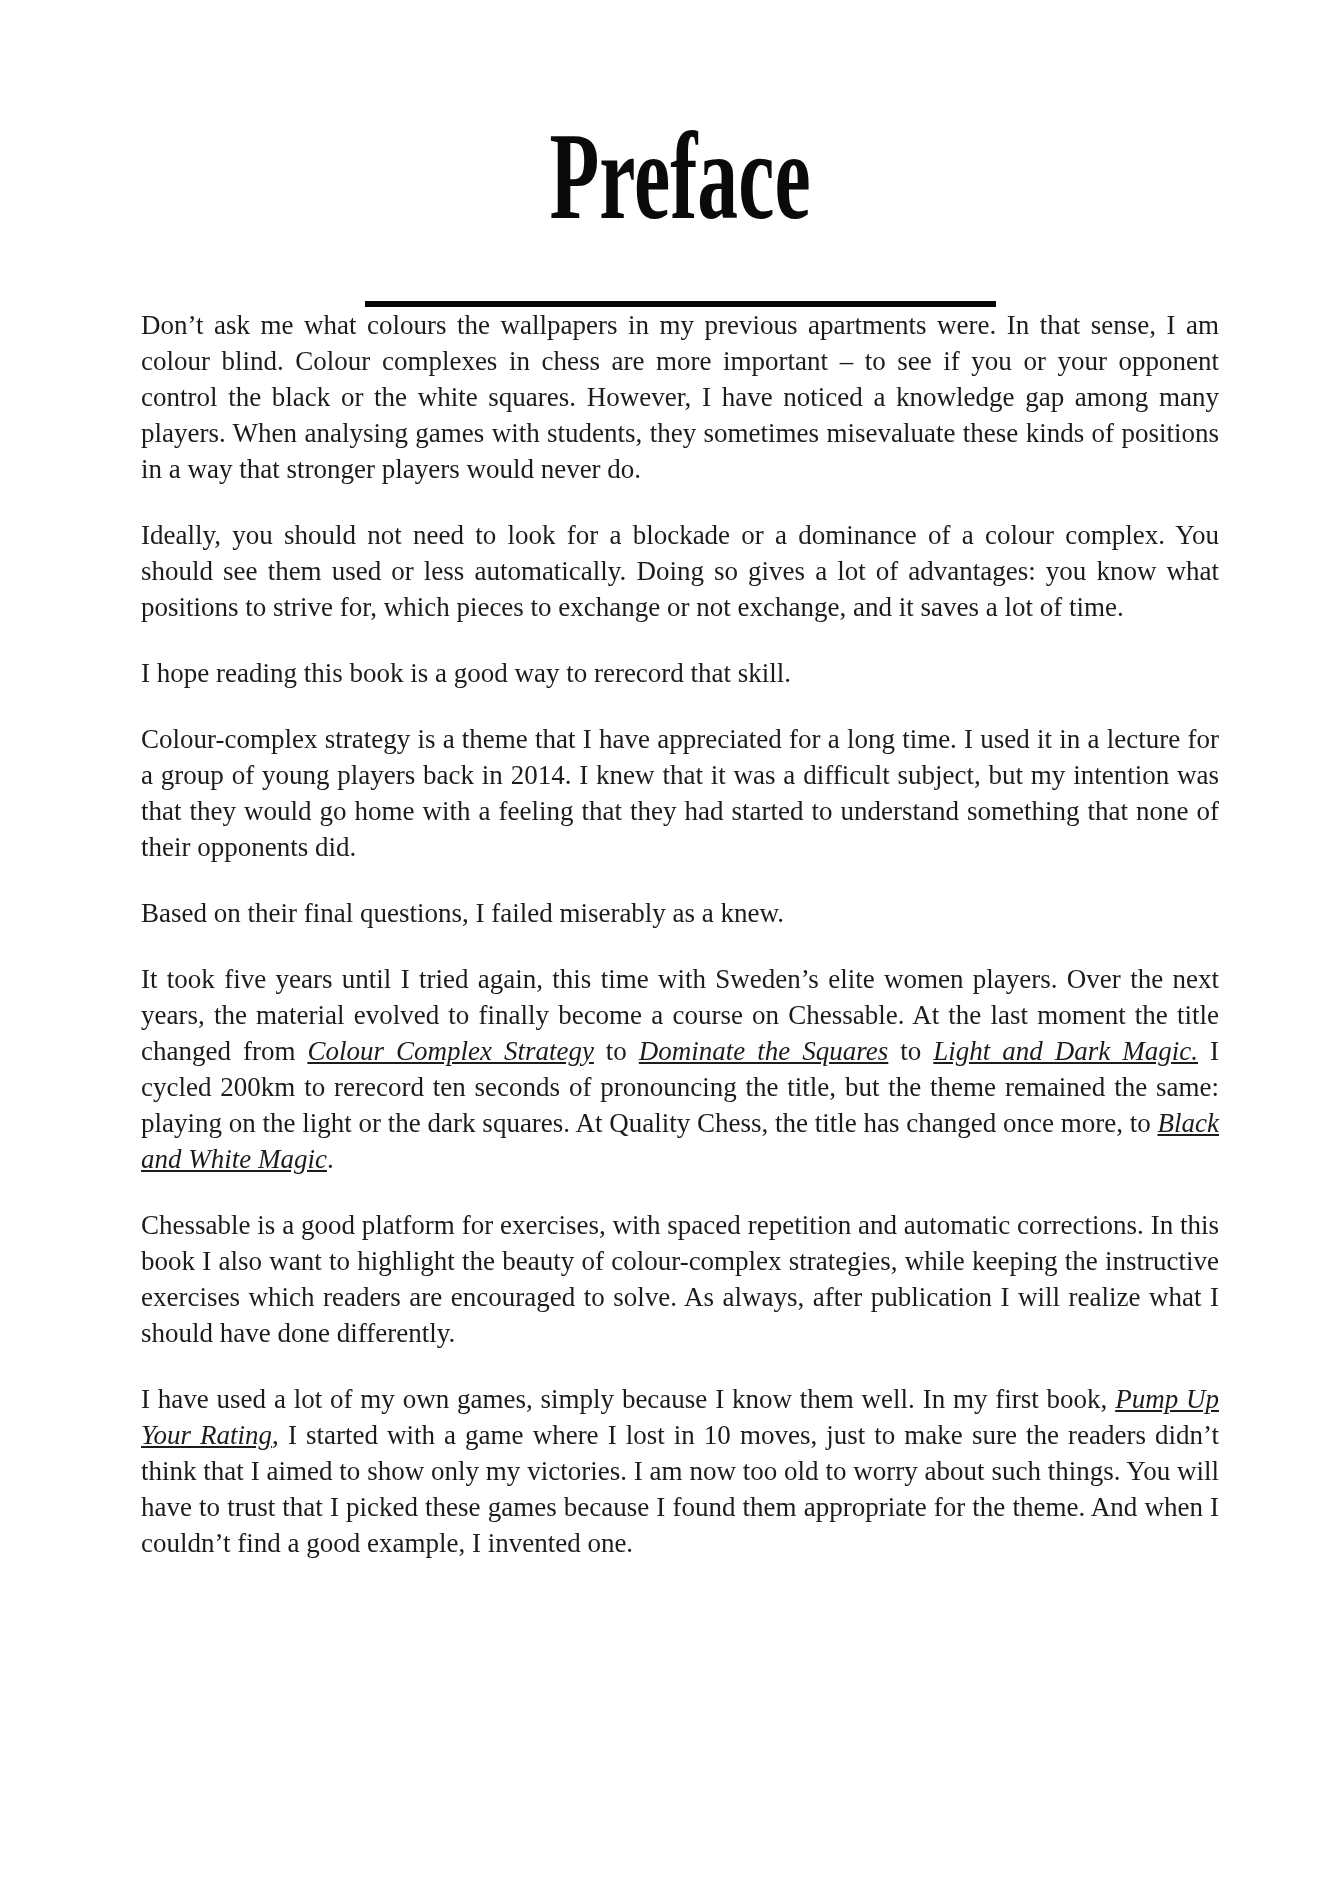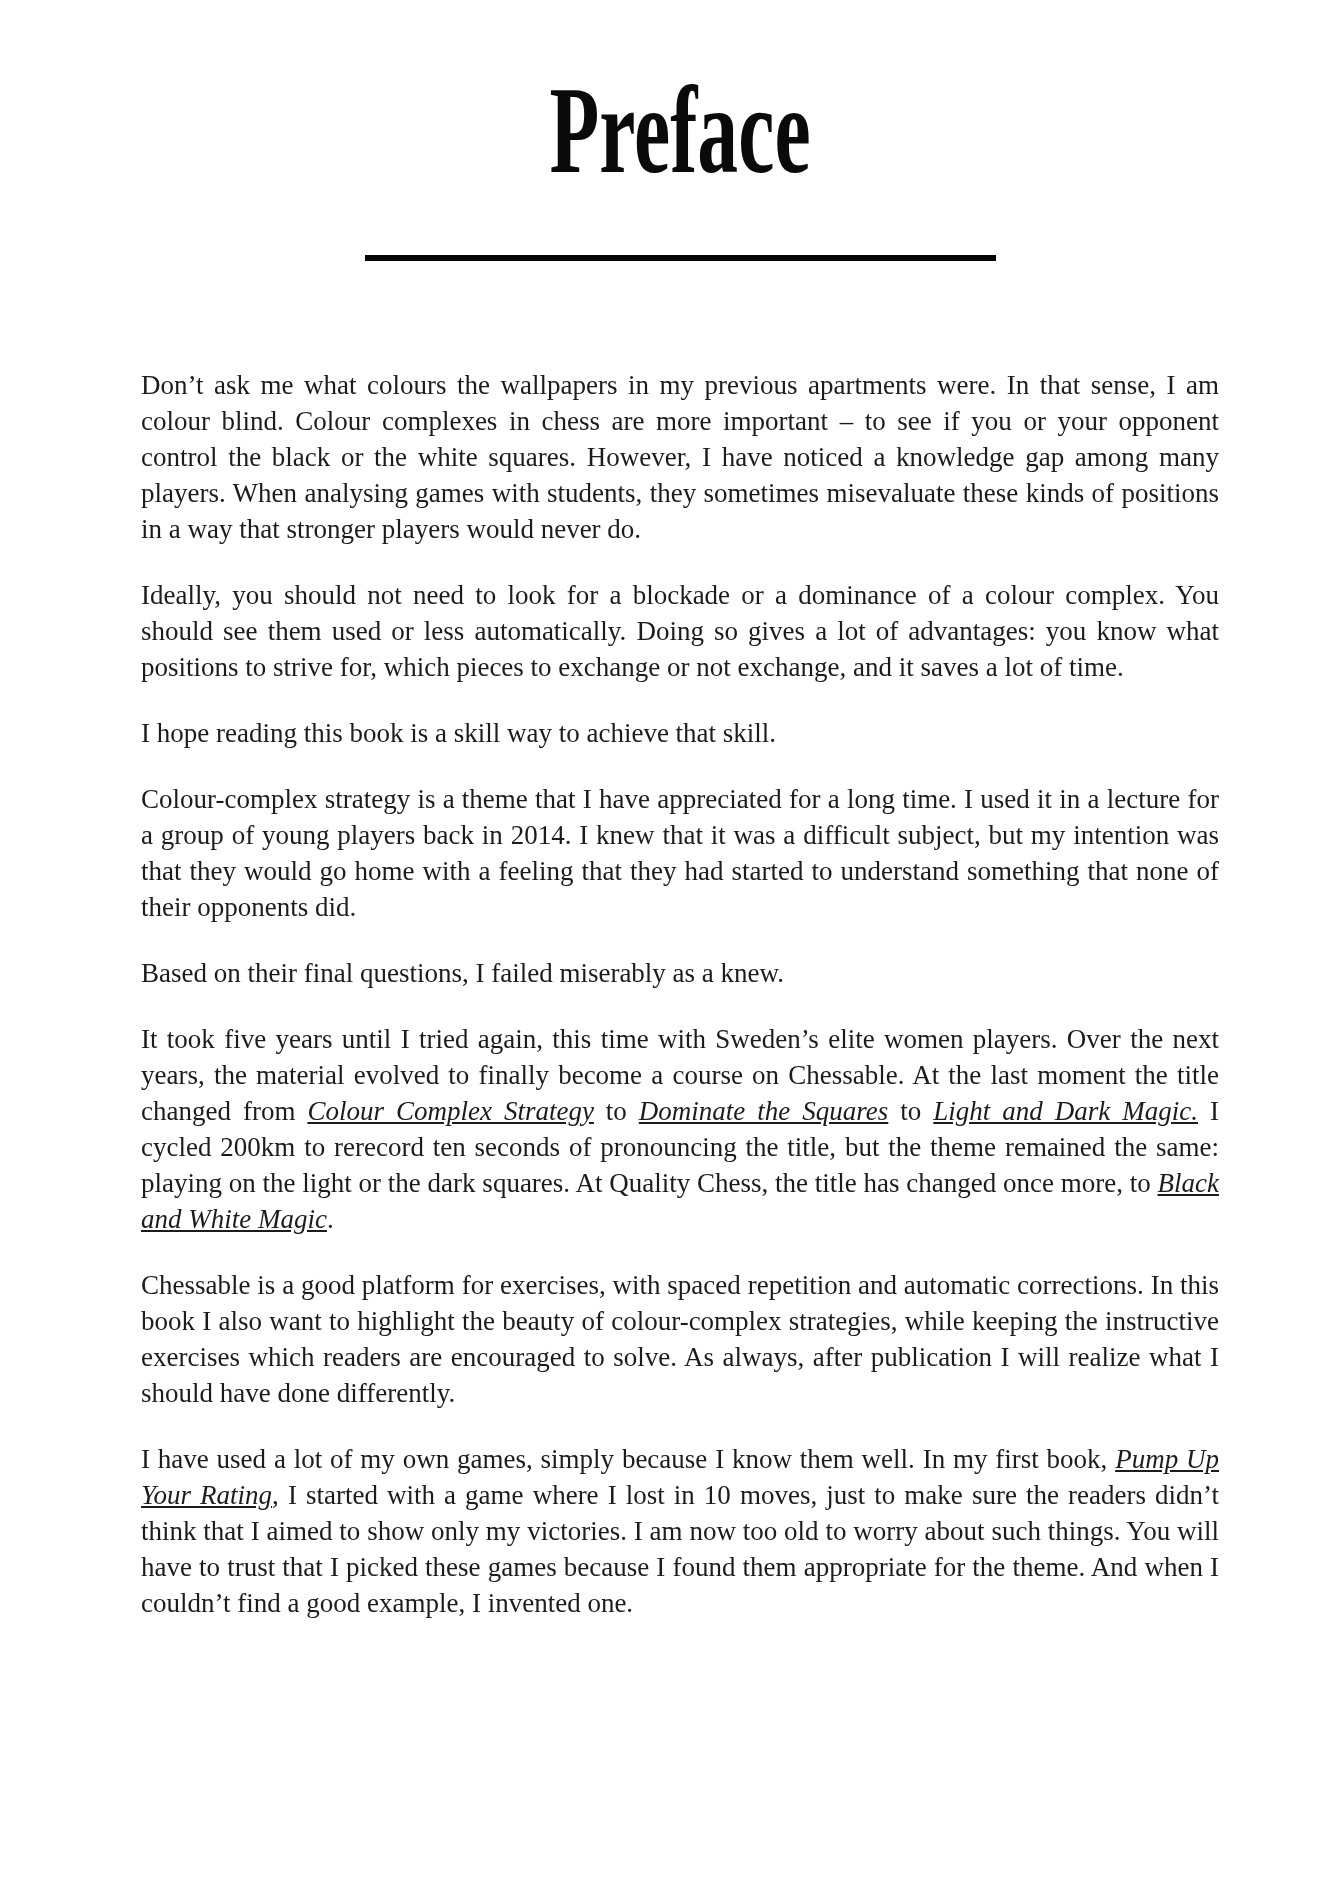--- a/index.html
+++ b/index.html
@@ -14,21 +14,21 @@
     background: #ffffff;
     font-family: "Liberation Serif", serif;
     color: #1a1a1a;
     overflow: hidden;
   }
   .content {
     position: absolute;
     left: 141px;
     top: 0;
     width: 1078px;
-    padding-top: 70px;
+    padding-top: 116px;
     box-sizing: border-box;
   }
   h1.title {
     margin: 0;
     font-family: "Liberation Serif", serif;
     font-size: 120px;
     line-height: 120px;
     font-weight: 700;
     text-align: center;
     color: #0a0a0a;
@@ -36,21 +36,20 @@
     transform-origin: 50% 50%;
     white-space: nowrap;
   }
   .rule {
     margin: 65px auto 0 auto;
     width: 631px;
     height: 6px;
     background: #050505;
   }
   .body-text {
-    margin-top: 106px;
     font-size: 27px;
     line-height: 36px;
     text-align: justify;
     color: #1c1c1c;
   }
   .body-text p {
     margin: 0 0 30px 0;
   }
   .body-text em {
     font-style: italic;
@@ -60,21 +59,21 @@
 </head>
 <body>
 
 <div class="page">
   <div class="content">
     <h1 class="title">Preface</h1>
     <div class="rule"></div>
     <div class="body-text">
         <p><span>Don’t ask me what colours the wallpapers in my previous apartments were. In that sense, I am colour blind. Colour complexes in chess are more important – to see if you or your opponent control the black or the white squares. However, I have noticed a knowledge gap among many players. When analysing games with students, they sometimes misevaluate these kinds of positions in a way that stronger players would never do.</span></p>
         <p><span>Ideally, you should not need to look for a blockade or a dominance of a colour complex. You should see them used or less automatically. Doing so gives a lot of advantages: you know what positions to strive for, which pieces to exchange or not exchange, and it saves a lot of time.</span></p>
-        <p><span>I hope reading this book is a skill way to achieve that skill.</span></p>
+        <p><span>I hope reading this book is a good way to rerecord that skill.</span></p>
         <p><span>Colour-complex strategy is a theme that I have appreciated for a long time. I used it in a lecture for a group of young players back in 2014. I knew that it was a difficult subject, but my intention was that they would go home with a feeling that they had started to understand something that none of their opponents did.</span></p>
         <p><span>Based on their final questions, I failed miserably as a knew.</span></p>
         <p><span>It took five years until I tried again, this time with Sweden’s elite women players. Over the next years, the material evolved to finally become a course on Chessable. At the last moment the title changed from </span><em>Colour Complex Strategy</em><span> to </span><em>Dominate the Squares</em><span> to </span><em>Light and Dark Magic.</em><span> I cycled 200km to rerecord ten seconds of pronouncing the title, but the theme remained the same: playing on the light or the dark squares. At Quality Chess, the title has changed once more, to </span><em>Black and White Magic</em><span>.</span></p>
         <p><span>Chessable is a good platform for exercises, with spaced repetition and automatic corrections. In this book I also want to highlight the beauty of colour-complex strategies, while keeping the instructive exercises which readers are encouraged to solve. As always, after publication I will realize what I should have done differently.</span></p>
         <p><span>I have used a lot of my own games, simply because I know them well. In my first book, </span><em>Pump Up Your Rating</em><span>, I started with a game where I lost in 10 moves, just to make sure the readers didn’t think that I aimed to show only my victories. I am now too old to worry about such things. You will have to trust that I picked these games because I found them appropriate for the theme. And when I couldn’t find a good example, I invented one.</span></p>
       </div>
   </div>
 </div>
 
 </body></html>

